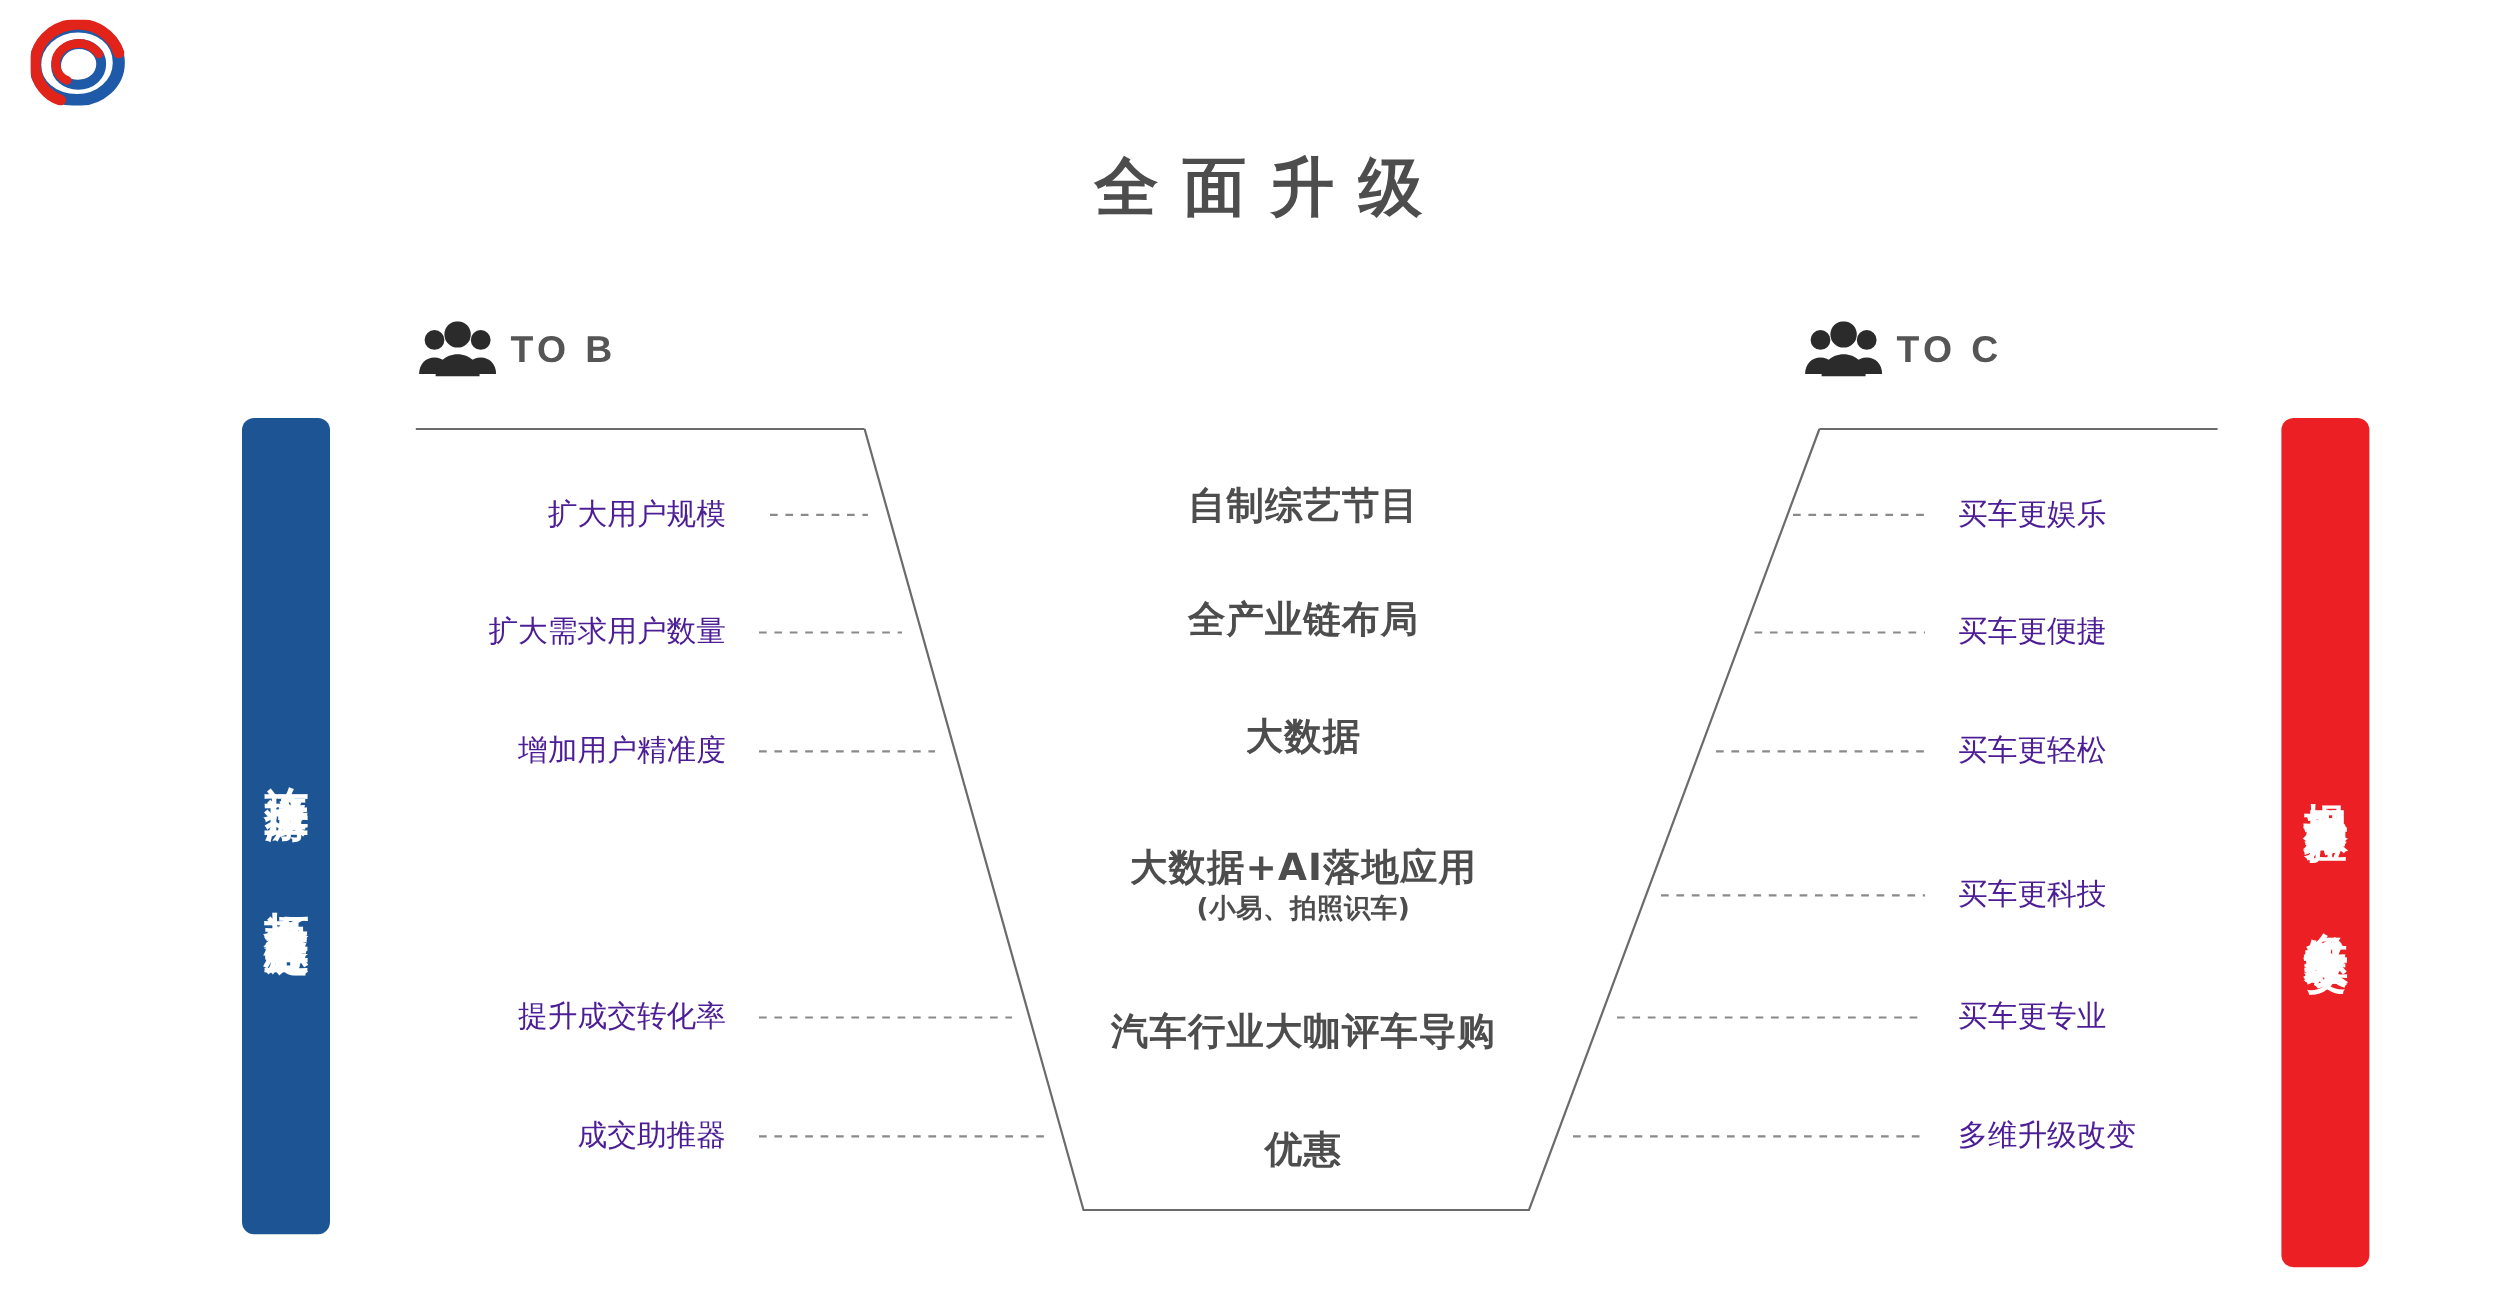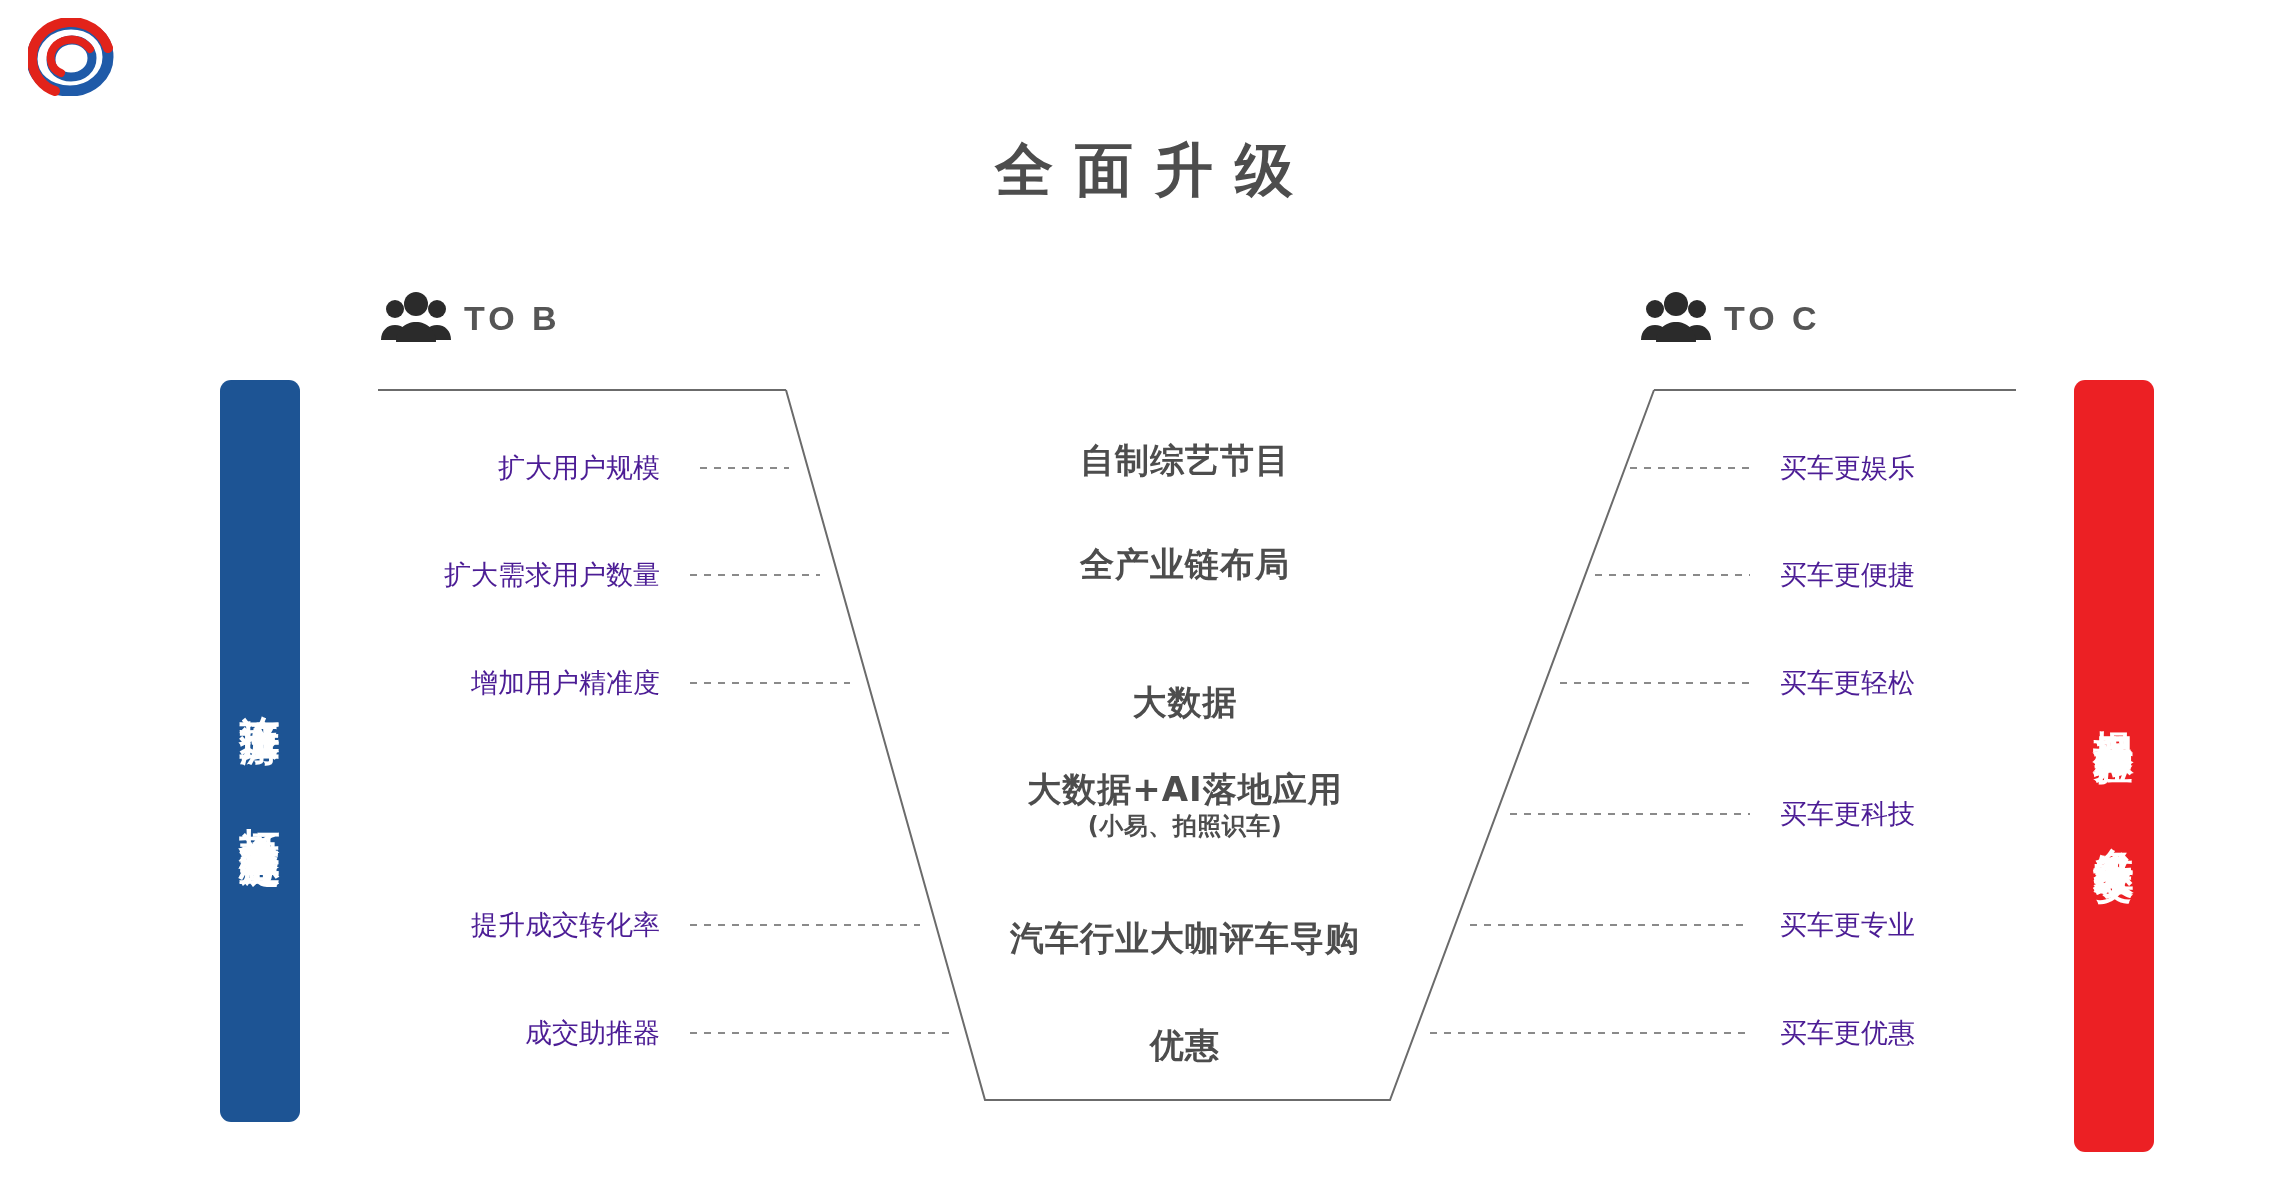--- a/index.html
+++ b/index.html
@@ -152,40 +152,40 @@
   <div class="item l" style="left:660px; top:683px;">增加用户精准度</div>
   <div class="item l" style="left:660px; top:925px;">提升成交转化率</div>
   <div class="item l" style="left:660px; top:1033px;">成交助推器</div>
 
   <div class="mid" style="top:460px;">
     <div class="main">自制综艺节目</div>
   </div>
   <div class="mid" style="top:564px;">
     <div class="main">全产业链布局</div>
   </div>
-  <div class="mid" style="top:702px;">
+  <div class="mid" style="top:670px;">
     <div class="main">大数据</div>
   </div>
   <div class="mid" style="top:805px;">
     <div class="main">大数据+AI落地应用</div>
     <div class="sub">(小易、拍照识车)</div>
   </div>
   <div class="mid" style="top:938px;">
     <div class="main">汽车行业大咖评车导购</div>
   </div>
   <div class="mid" style="top:1045px;">
     <div class="main">优惠</div>
   </div>
 
   <div class="item r" style="left:1780px; top:468px;">买车更娱乐</div>
   <div class="item r" style="left:1780px; top:575px;">买车更便捷</div>
   <div class="item r" style="left:1780px; top:683px;">买车更轻松</div>
   <div class="item r" style="left:1780px; top:814px;">买车更科技</div>
   <div class="item r" style="left:1780px; top:925px;">买车更专业</div>
-  <div class="item r" style="left:1780px; top:1033px;">买车更优惠</div>
+  <div class="item r" style="left:1780px; top:1033px;">多维升级改变</div>
 
   <div class="banner left">
     <span class="banner-txt">连接上下游  打通全生态产业链</span>
   </div>
   <div class="banner right">
     <span class="banner-txt">提升用户体验  多维升级改变</span>
   </div>
 
 </div>
 

